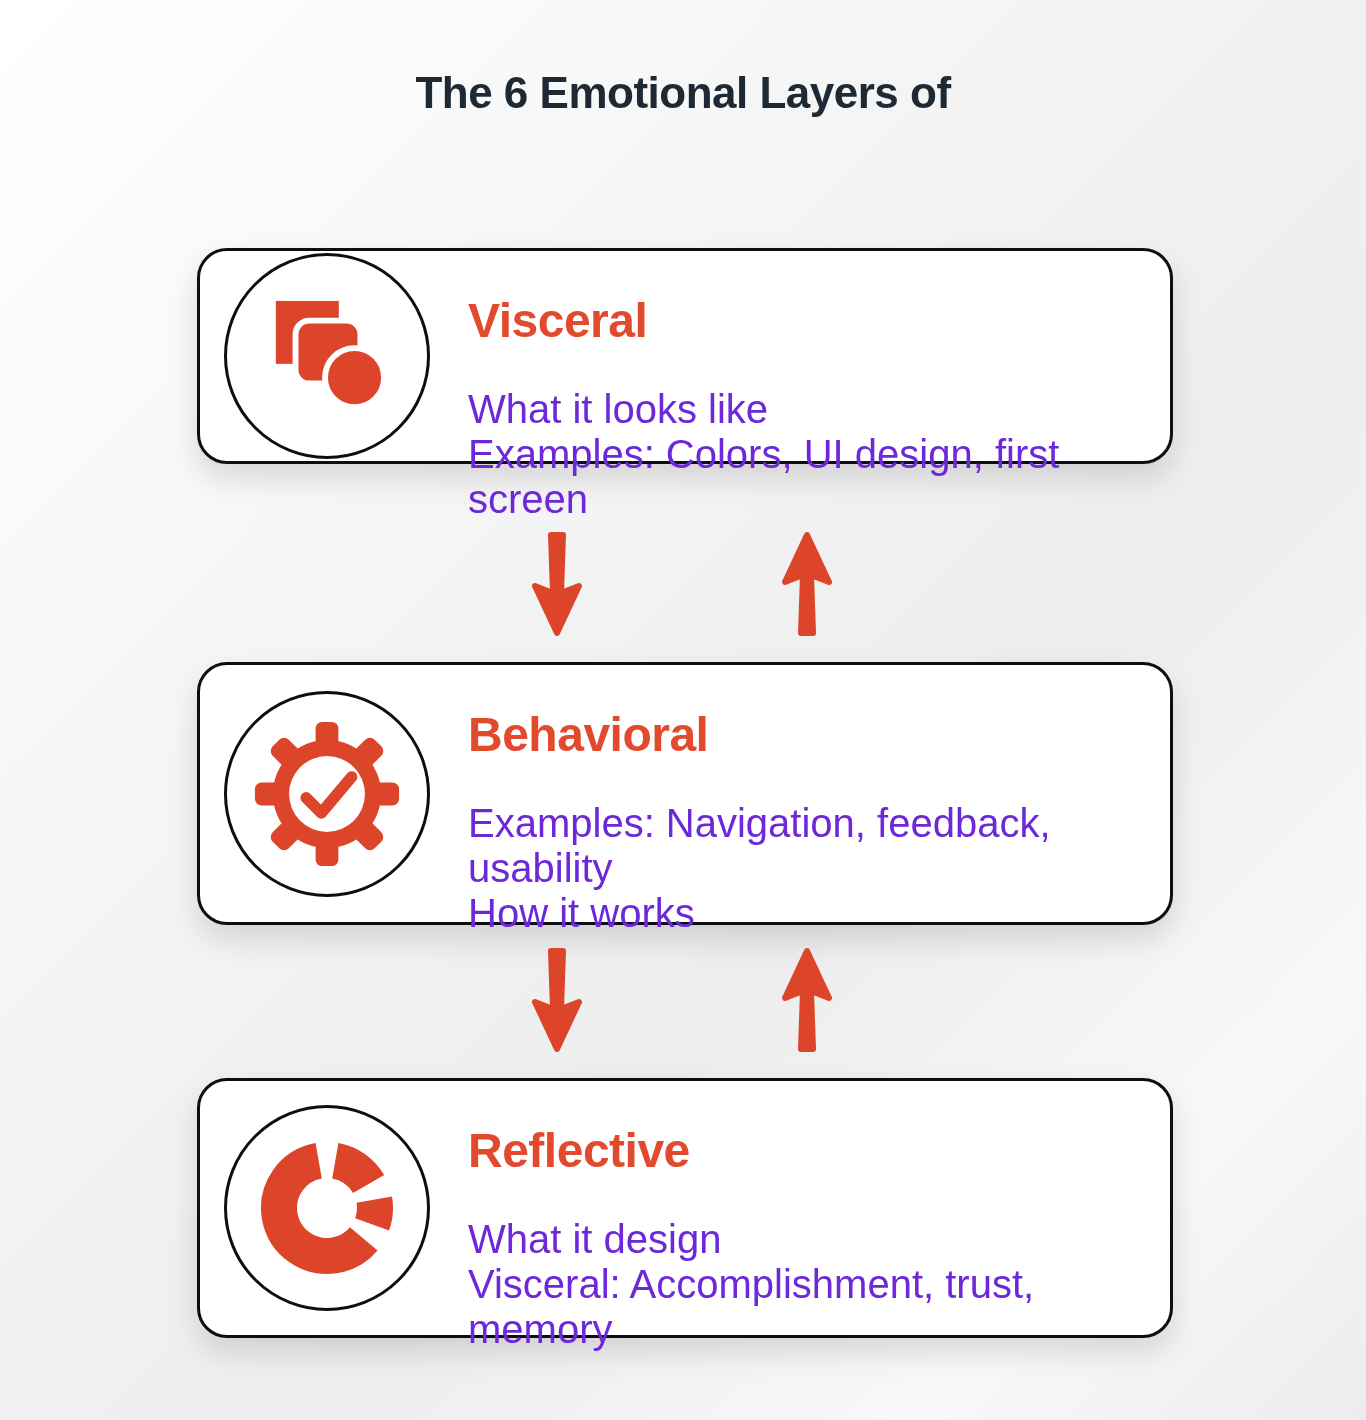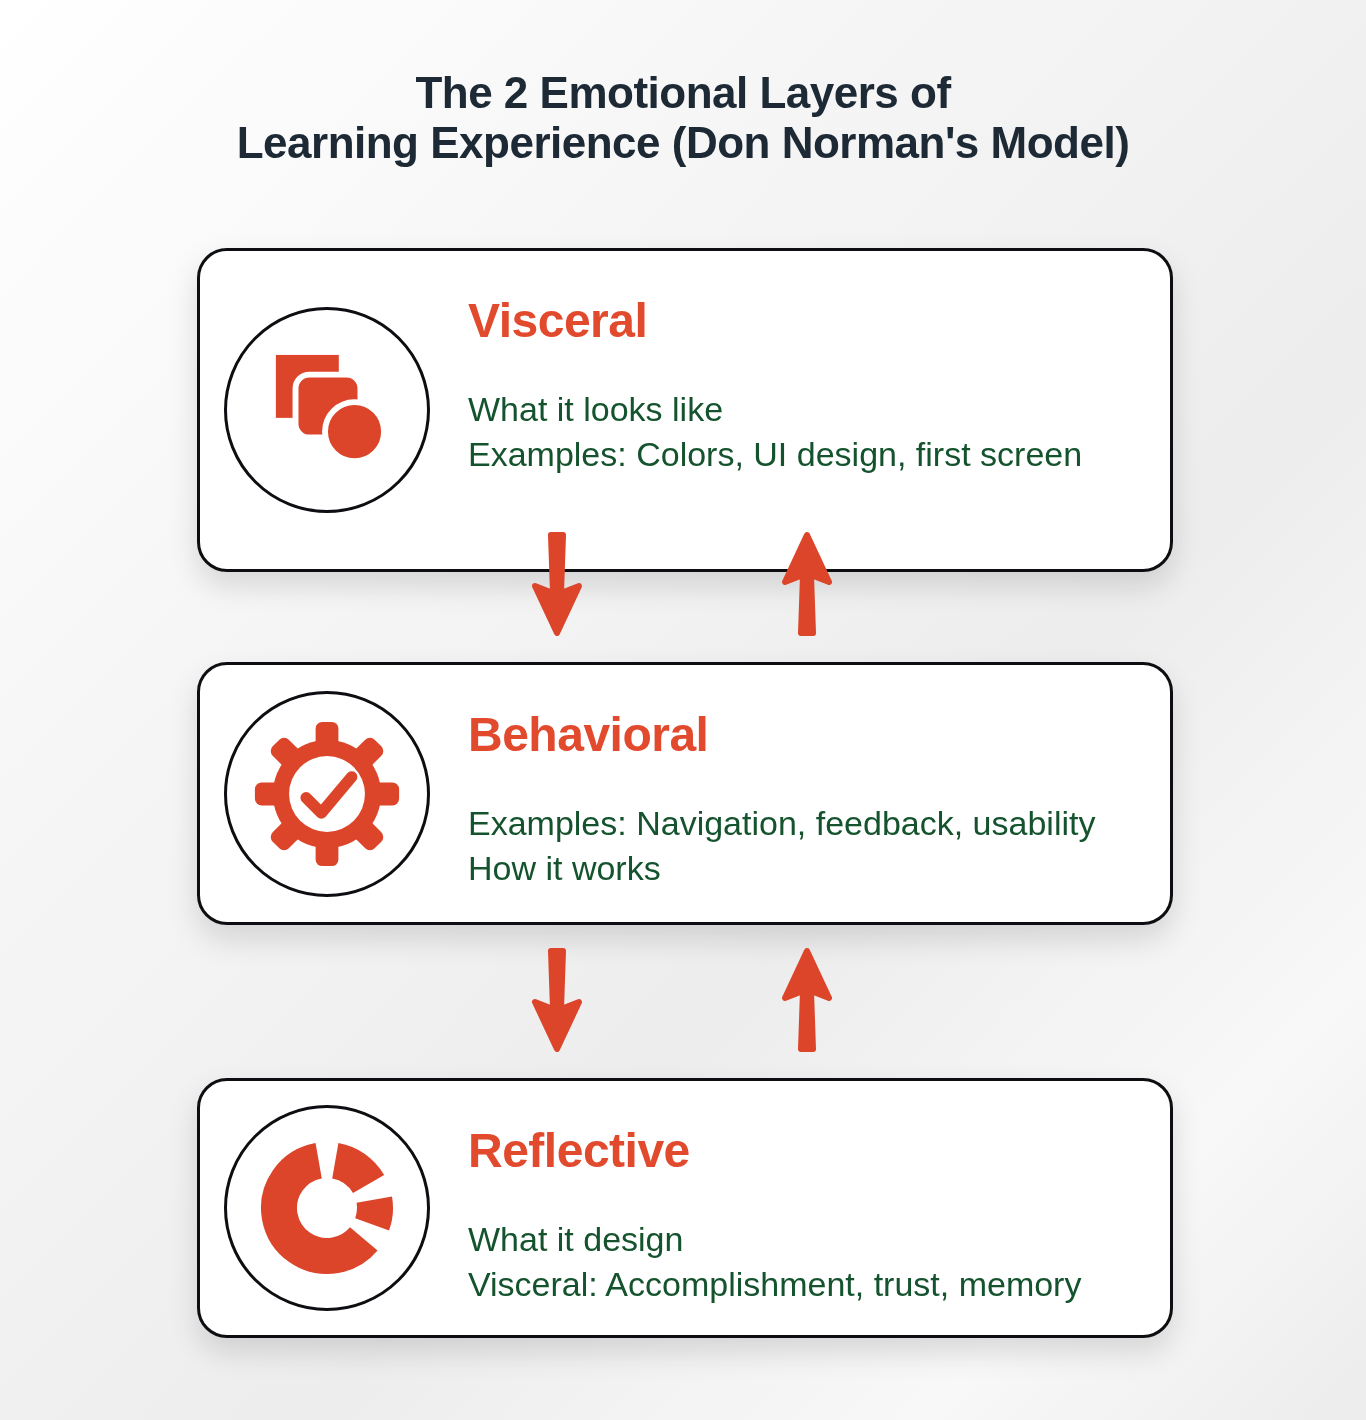--- a/index.html
+++ b/index.html
@@ -27,21 +27,21 @@
   }
   .layer-card {
     position: absolute;
     left: 197px;
     width: 976px;
     background: #ffffff;
     border: 3px solid #0d0e11;
     border-radius: 30px;
     box-shadow: 0 14px 30px rgba(0,0,0,0.13);
   }
-  .card-1 { top: 248px; height: 324px; }
+  .card-1 { top: 248px; height: 216px; }
   .card-2 { top: 662px; height: 263px; padding-left: 12px; }
   .card-3 { top: 1078px; height: 260px; }
   .icon-circle {
     position: absolute;
     left: 24px;
     top: 50%;
     transform: translateY(-50%);
     width: 206px;
     height: 206px;
     border: 3px solid #0d0e11;
@@ -59,37 +59,36 @@
   }
   .layer-heading {
     font-size: 48px;
     font-weight: bold;
     line-height: 52px;
     color: #e24a2e;
     letter-spacing: -0.5px;
   }
   .layer-desc {
     margin-top: 40px;
-    font-size: 34px;
+    font-size: 40px;
     line-height: 45px;
-    color: #14532d;
+    color: #6d28d9;
   }
   .connector { position: absolute; left: 0; width: 1366px; }
   .connector-1 { top: 531px; height: 112px; }
   .connector-2 { top: 947px; height: 112px; }
   .arrow { position: absolute; top: 0; width: 62px; height: 108px; }
   .arrow-down { left: 526px; }
   .arrow-up { left: 776px; }
 </style>
 </head>
 <body>
 
 <div class="page-title">
-  <div>The 2 Emotional Layers of</div>
-  <div>Learning Experience (Don Norman's Model)</div>
+  <div>The 6 Emotional Layers of</div>
 </div>
 
 <div class="layer-card card-1">
   <div class="icon-circle">
     <svg width="118" height="118" viewBox="0 0 120 120">
       <rect x="8" y="4" width="64" height="64" fill="#DC4529"></rect>
       <rect x="28" y="24" width="66" height="64" rx="14" fill="#DC4529" stroke="#ffffff" stroke-width="6"></rect>
       <circle cx="88" cy="82" r="30" fill="#DC4529" stroke="#ffffff" stroke-width="6"></circle>
     </svg>
   </div>

